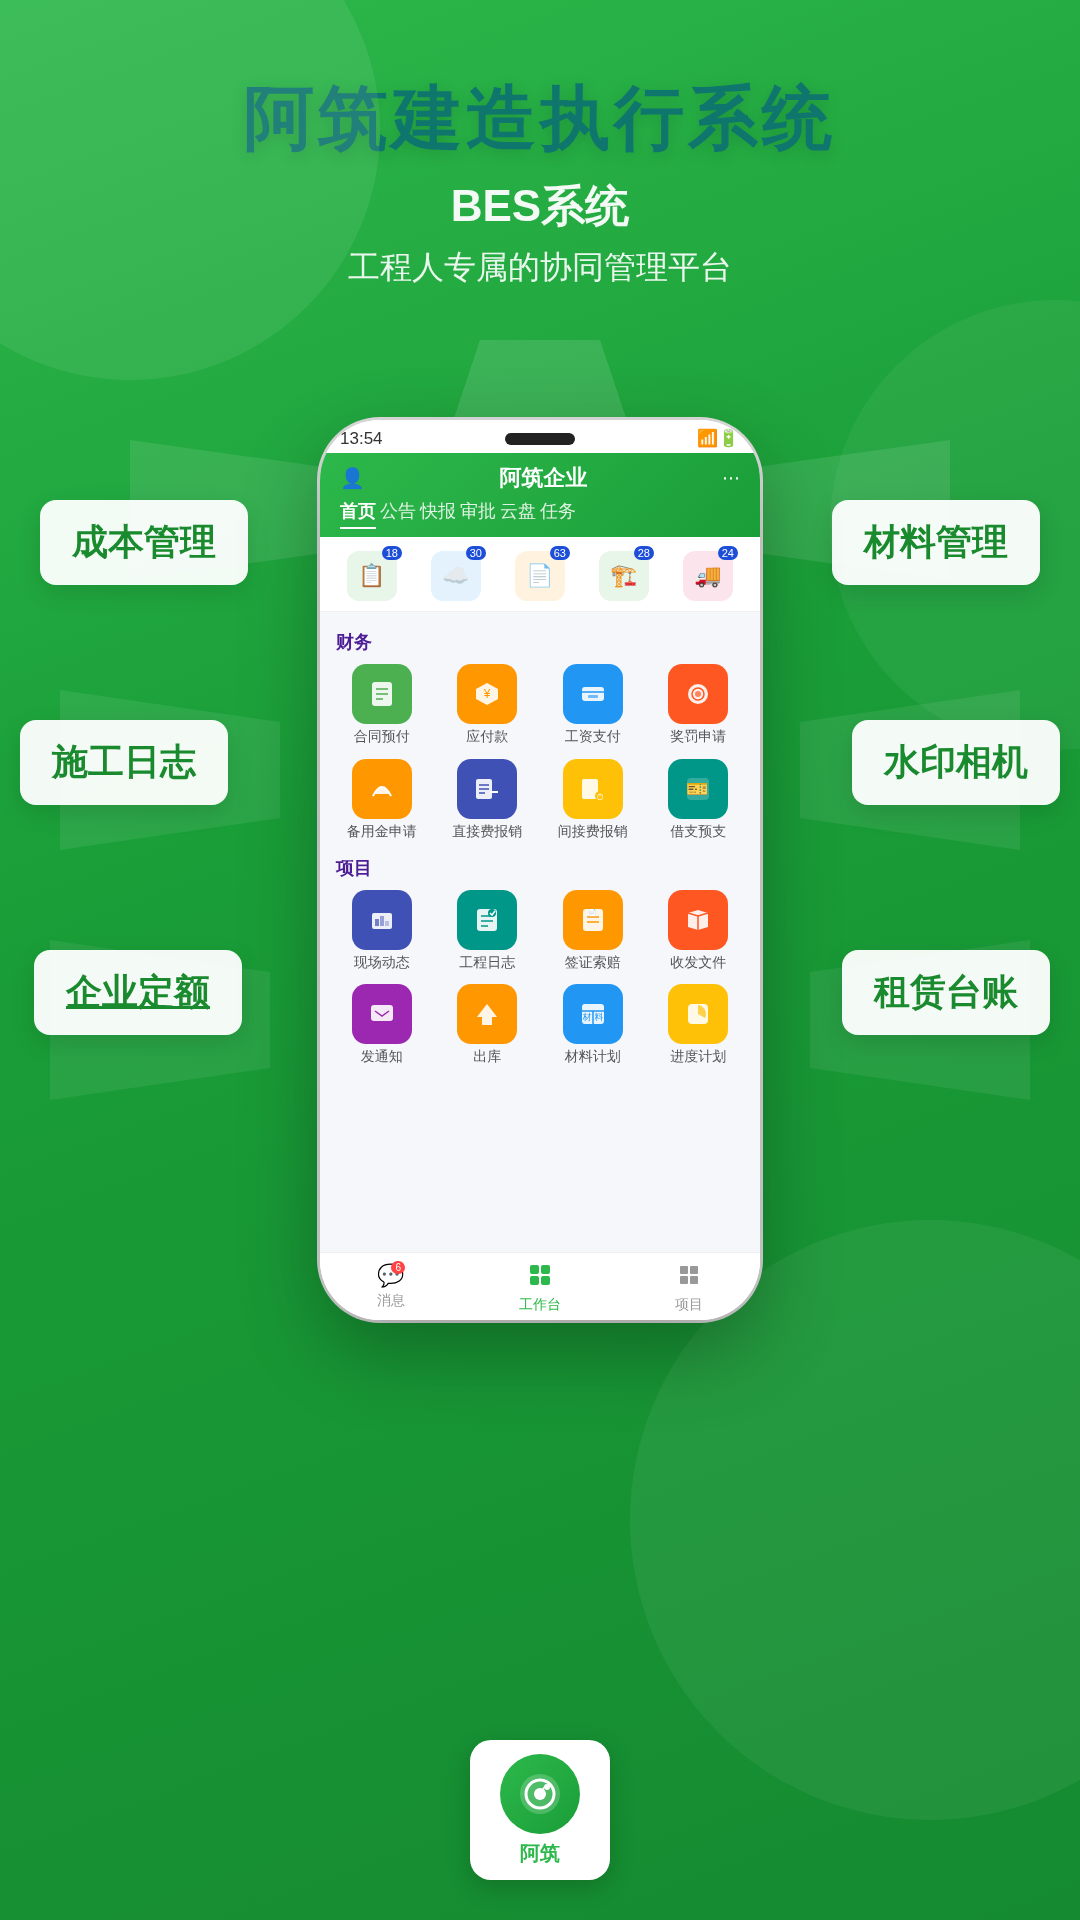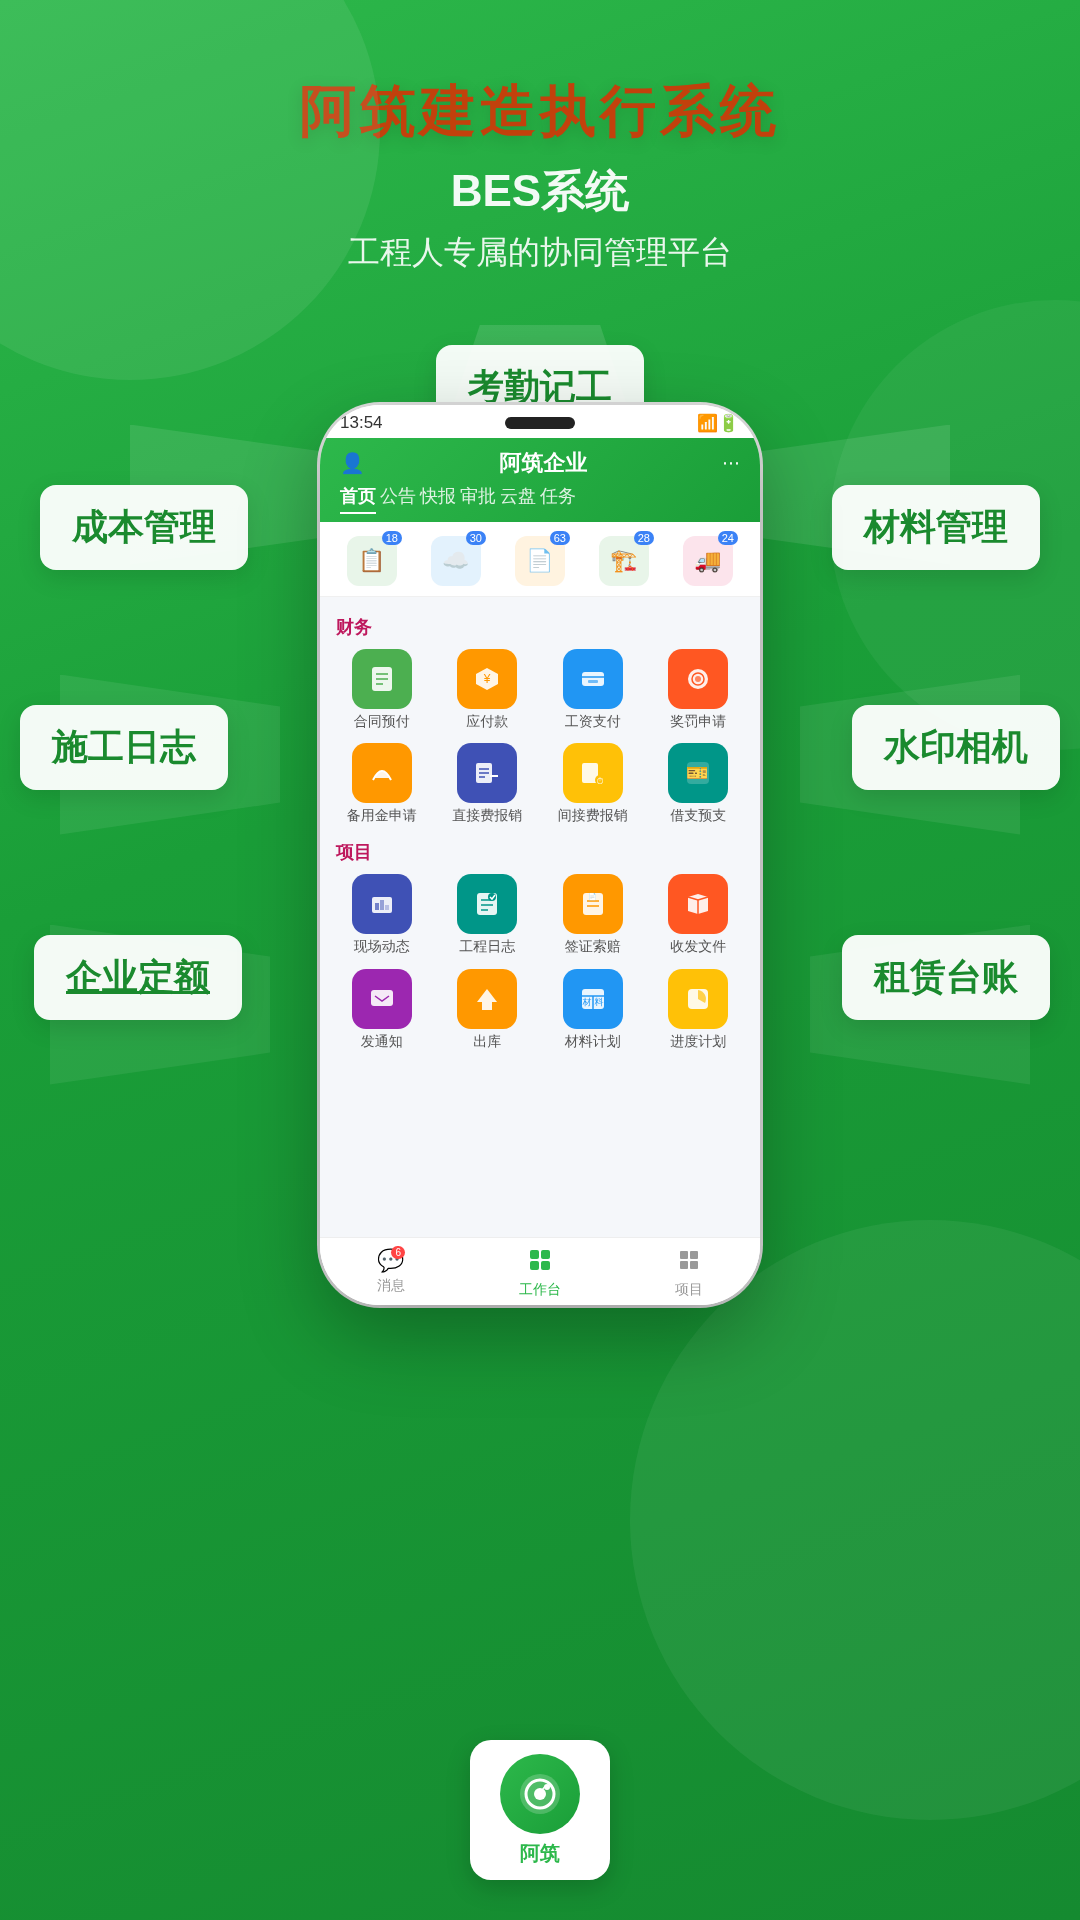--- a/index.html
+++ b/index.html
@@ -35,22 +35,22 @@
       background: rgba(255,255,255,0.05);
     }
 
     
     .header {
       text-align: center;
       padding-top: 80px;
       padding-bottom: 40px;
     }
     .main-title {
-      color: #c2410c;
-      font-size: 56px;
+      color: #0f766e;
+      font-size: 70px;
       font-weight: 900;
       letter-spacing: 4px;
       line-height: 1.1;
       text-shadow: 0 4px 16px rgba(0,0,0,0.15);
     }
     .sub-title {
       color: #fff;
       font-size: 44px;
       font-weight: 600;
       margin-top: 20px;
@@ -149,39 +149,39 @@
       border-radius: 12px;
       display: flex;
       align-items: center;
       justify-content: center;
       font-size: 22px;
     }
     .badge {
       position: absolute;
       top: -5px;
       right: -5px;
-      background: #3b82f6;
+      background: #1d4ed8;
       color: #fff;
       font-size: 11px;
       border-radius: 10px;
       padding: 1px 4px;
       min-width: 18px;
       text-align: center;
     }
 
     
     .phone-scroll {
       background: #f5f7fa;
       overflow: hidden;
       padding: 10px 16px;
     }
     .section-title {
       font-size: 18px;
       font-weight: 600;
-      color: #be185d;
+      color: #4c1d95;
       margin: 8px 0 10px;
     }
     .app-grid {
       display: grid;
       grid-template-columns: repeat(4, 1fr);
       gap: 14px;
       margin-bottom: 16px;
     }
     .app-item {
       display: flex;
@@ -376,21 +376,20 @@
 <div class="features-area">
 
   <div class="trapezoid-top"></div>
   <div class="trapezoid-left"></div>
   <div class="trapezoid-right"></div>
   <div class="trapezoid-left2"></div>
   <div class="trapezoid-right2"></div>
   <div class="trapezoid-left3"></div>
   <div class="trapezoid-right3"></div>
 
-  <div class="feature-label" style="top: 20px; left: 50%; transform: translateX(-50%);">考勤记工</div>
 
   <div class="feature-label" style="top: 160px; left: 40px;">成本管理</div>
 
   <div class="feature-label" style="top: 160px; right: 40px;">材料管理</div>
 
   <div class="feature-label" style="top: 380px; right: 20px;">水印相机</div>
 
   <div class="feature-label" style="top: 380px; left: 20px;">施工日志</div>
 
   <div class="feature-label" style="top: 610px; left: 34px; text-decoration: underline;">企业定额</div>

